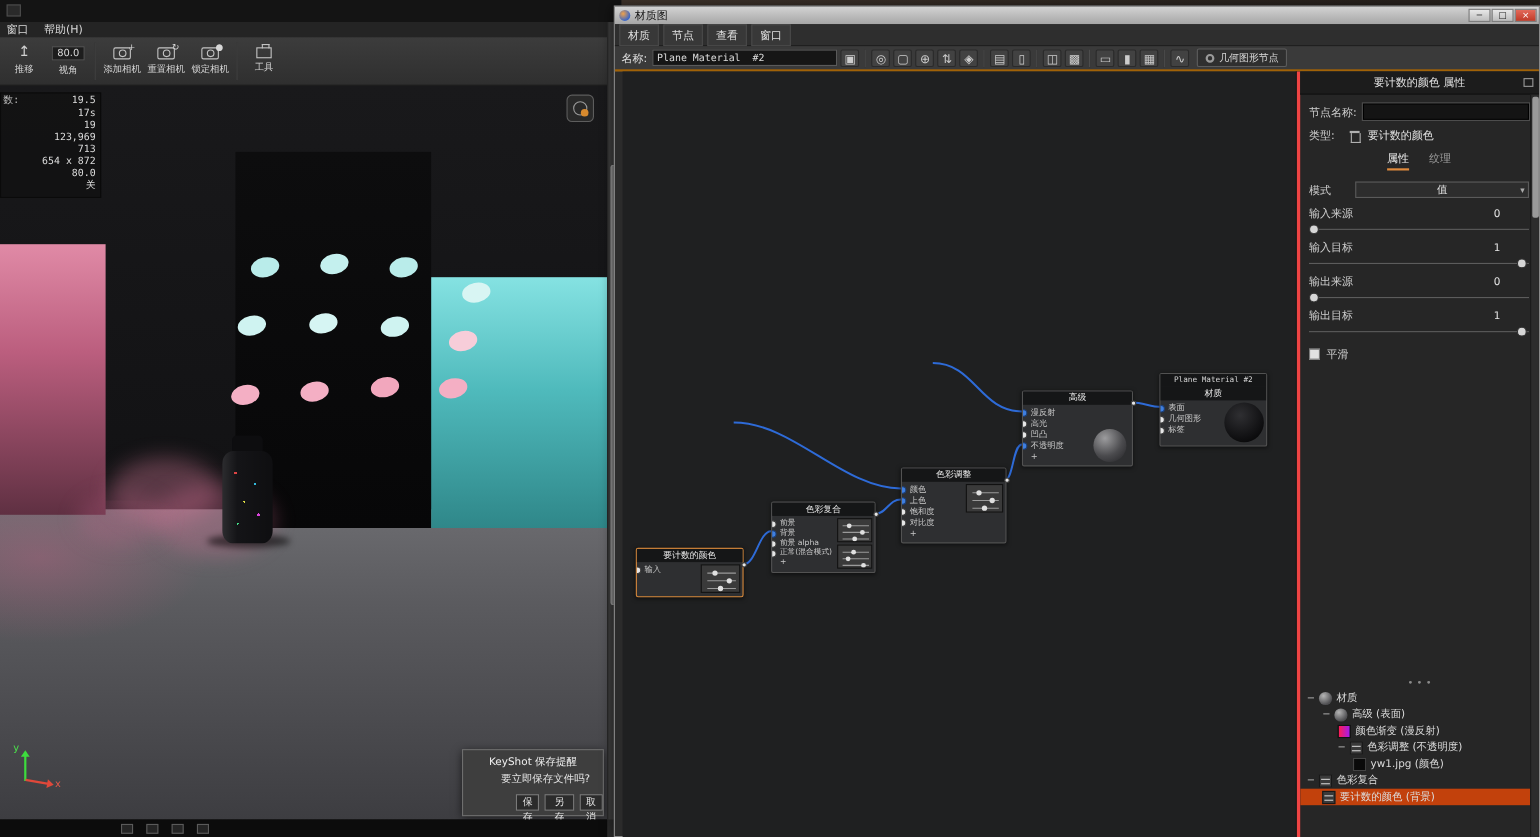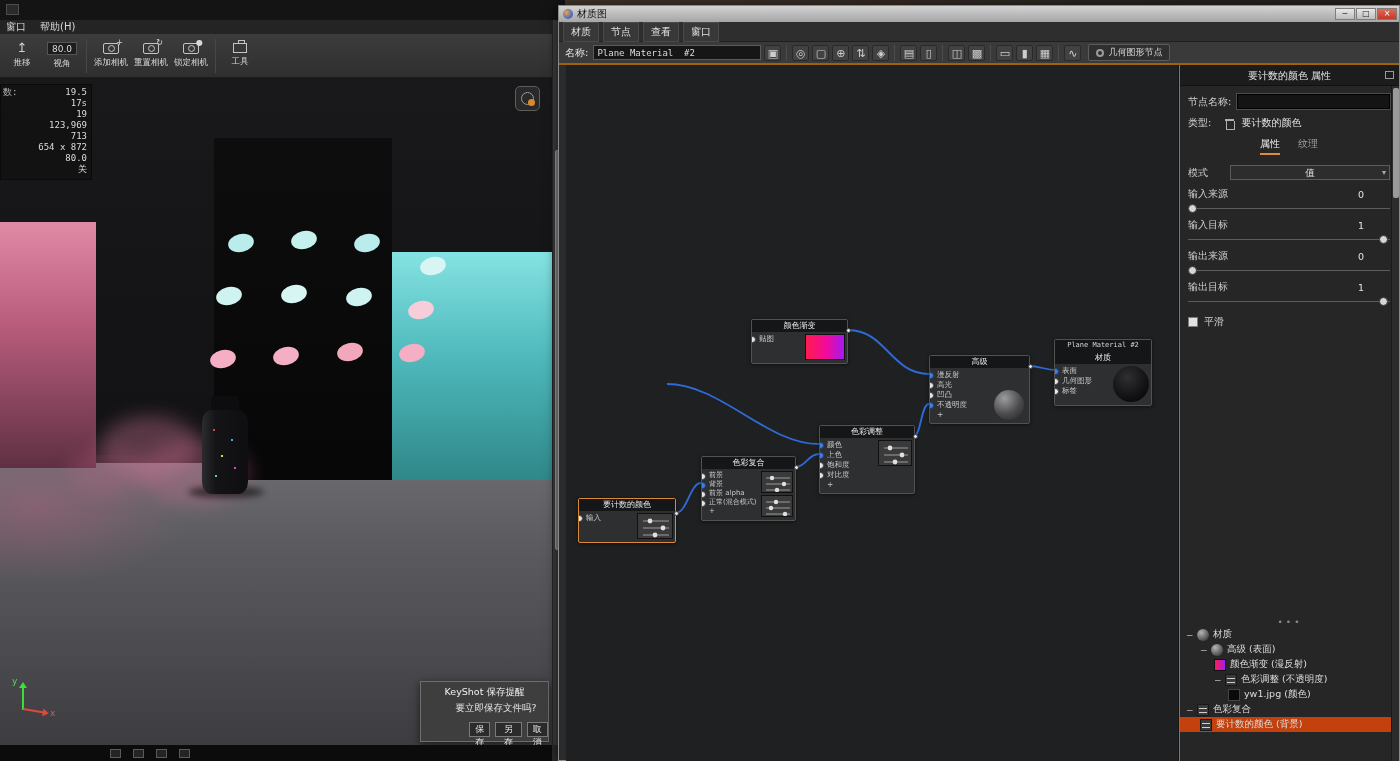--- a/index.html
+++ b/index.html
@@ -110,21 +110,21 @@
   .port-out{position:absolute;right:-4px;width:5px;height:5px;border-radius:50%;background:#e6e6e6;border:1px solid #3c3c3c;}
   .thumb-grad{width:40px;height:26px;background:linear-gradient(90deg,#ff1c4f,#f10a9b 55%,#a21bf0);border:1px solid #111;}
   .thumb-tex{width:40px;height:40px;background:#050505;background-image:radial-gradient(ellipse 70% 45% at 50% 98%,rgba(235,235,235,.95),rgba(60,60,60,0) 70%);border:1px solid #111;}
   .thumb-sphere{width:30px;height:30px;border-radius:50%;background:radial-gradient(circle at 35% 28%,#9c9c9e,#4b4b4e 55%,#212124);}
   .thumb-mat{width:36px;height:36px;border-radius:50%;background:radial-gradient(circle at 40% 32%,#2f2f32,#121214 60%,#000);}
   .thumb-sliders{background:#3a3a3a;border:1px solid #111;}
   .node .ntex-label{font-size:7px;color:#a8a8a8;padding-left:7px;line-height:9px;font-family:"DejaVu Sans Mono",monospace;}
   .node .ntype{font-size:8.5px;color:#e6e6e6;padding-left:7px;line-height:12px;}
 
   
-  .panel{position:absolute;left:620px;top:59px;width:220px;height:697px;background:#262626;border-left:1px solid #ef4444;}
+  .panel{position:absolute;left:620px;top:59px;width:220px;height:697px;background:#262626;border-left:3px solid #ef4444;}
   .panel-header{position:relative;height:21px;background:#1c1c1c;border-bottom:1px solid #111;color:#e4e4e4;font-size:10px;line-height:21px;text-align:center;}
   .panel-header .undock{position:absolute;right:5px;top:6px;width:9px;height:8px;border:1px solid #9a9a9a;}
   .pbody{padding:8px 9px 0 8px;}
   .prow{display:flex;align-items:flex-end;margin-bottom:7px;}
   .plab{font-size:10px;color:#cfcfcf;white-space:nowrap;}
   .ptext-input{flex:1;height:15px;background:#141414;border:1px solid #000;outline:1px solid #4c4c4c;margin-left:6px;color:#ddd;font-size:9px;padding:0 3px;}
   .trash{position:relative;width:10px;height:11px;margin:0 6px 0 14px;}
   .trash::before{content:"";position:absolute;left:1px;top:2px;width:7px;height:8px;border:1px solid #b0b0b0;border-top:none;}
   .trash::after{content:"";position:absolute;left:0;top:0;width:9px;height:2px;background:#b0b0b0;}
   .ptype-val{font-size:10px;color:#e2e2e2;}
@@ -348,30 +348,20 @@
     <div class="canvas">
       <svg class="wires" width="613" height="697">
         <path d="M282,265 C320,265 325,309 363,309" stroke="#2e6bd8" stroke-width="1.8" fill="none"></path>
         <path d="M101,319 C155,319 200,379 253,379" stroke="#2e6bd8" stroke-width="1.8" fill="none"></path>
         <path d="M230,402 C240,402 242,389 253,389" stroke="#2e6bd8" stroke-width="1.8" fill="none"></path>
         <path d="M110,448 C121,448 124,418 135,418" stroke="#2e6bd8" stroke-width="1.8" fill="none"></path>
         <path d="M348,371 C355,371 355,339 363,339" stroke="#2e6bd8" stroke-width="1.8" fill="none"></path>
         <path d="M463,301 C474,301 479,305 490,305" stroke="#2e6bd8" stroke-width="1.8" fill="none"></path>
       </svg>
 
-      <div class="node" style="left:185px;top:254px;width:97px;">
-        <div class="node-title">颜色渐变</div>
-        <div class="node-body">
-          <div class="node-rows">
-            <div class="nrow pw">贴图</div>
-          </div>
-          <div class="thumb-grad"></div>
-        </div>
-        <span class="port-out" style="top:8px;"></span>
-      </div>
 
 
       <div class="node" style="left:135px;top:391px;width:95px;">
         <div class="node-title">色彩复合</div>
         <div class="node-body">
           <div class="node-rows">
             <div class="nrow sm pw">前景</div>
             <div class="nrow sm pb">背景</div>
             <div class="nrow sm pw">前景 alpha</div>
             <div class="nrow sm pw">正常(混合模式)</div>

